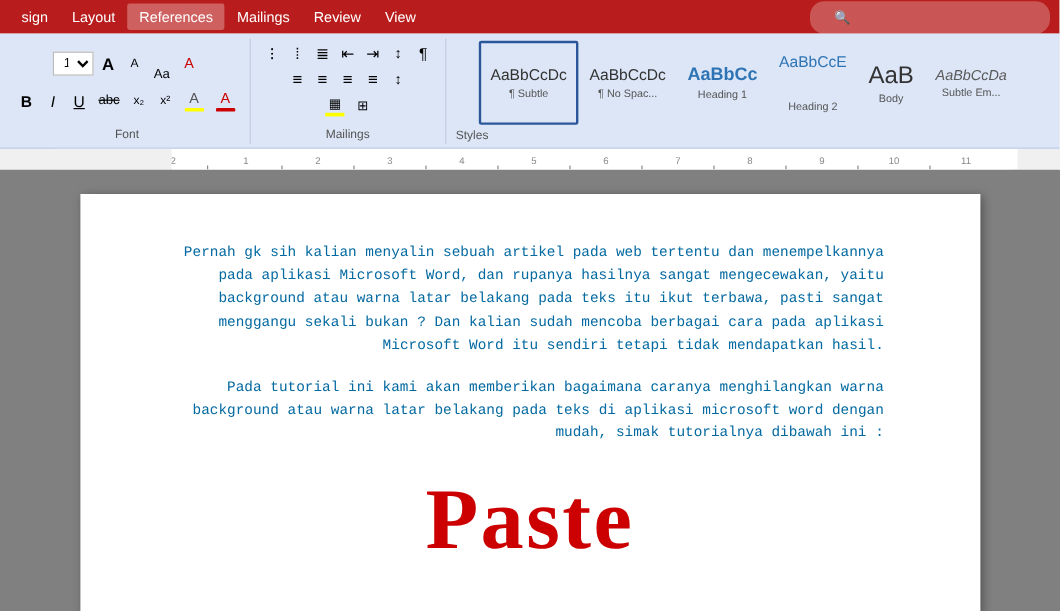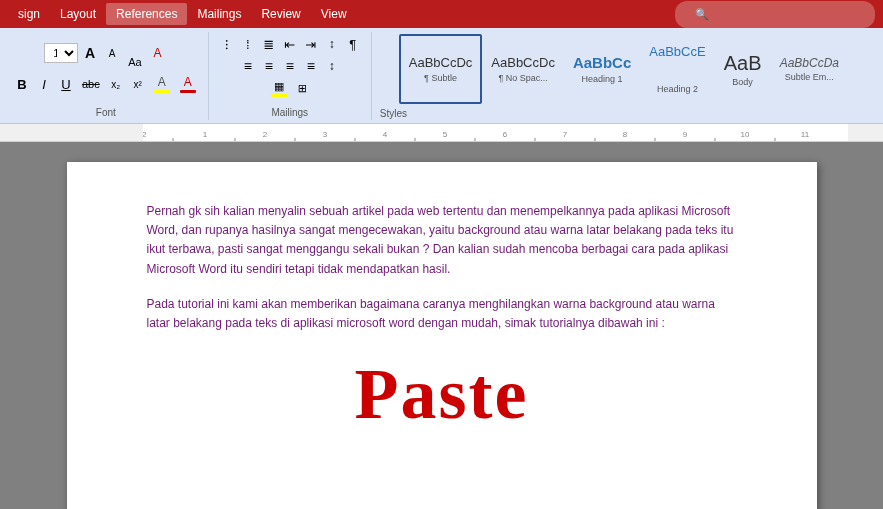--- a/index.html
+++ b/index.html
@@ -159,23 +159,24 @@
       background: white;
       width: 750px;
       min-height: 350px;
       padding: 40px 80px;
       box-shadow: 2px 2px 8px rgba(0,0,0,0.4);
       position: relative;
     }
     .doc-paragraph {
       font-size: 12px;
       line-height: 1.6;
-      color: #701a75;
+      color: #0369a1;
       margin-bottom: 16px;
-      font-family: Liberation Sans, sans-serif;
+      font-family: Liberation Mono, monospace;
+      text-align: right;
     }
     .paste-text {
       font-family: 'Comic Sans MS', 'Chalkboard SE', cursive;
       font-size: 72px;
       color: #cc0000;
       text-align: center;
       font-weight: bold;
       margin-top: 20px;
       letter-spacing: 2px;
     }

